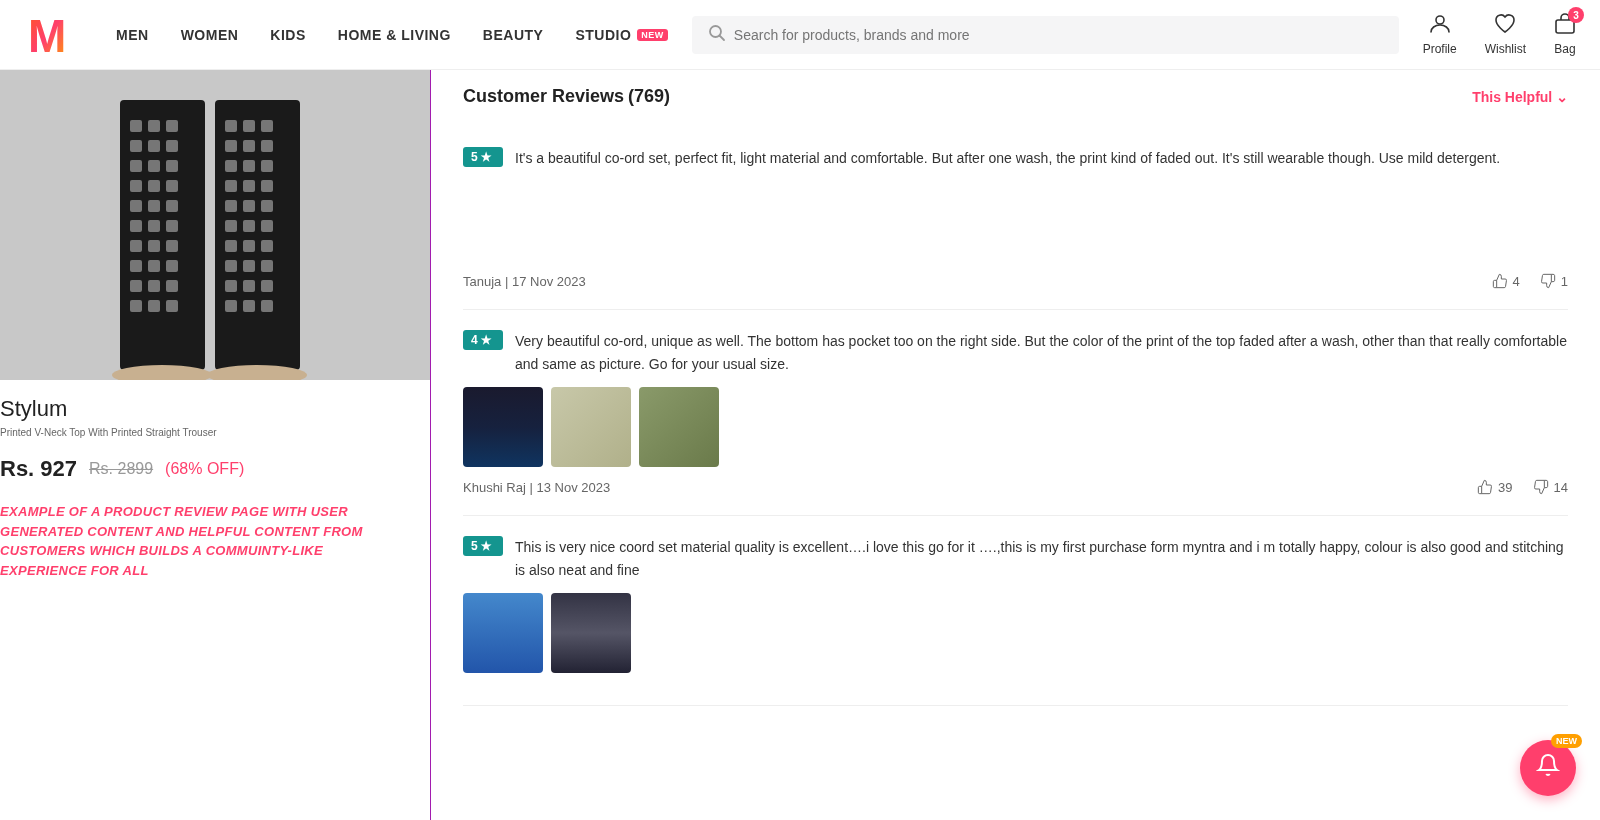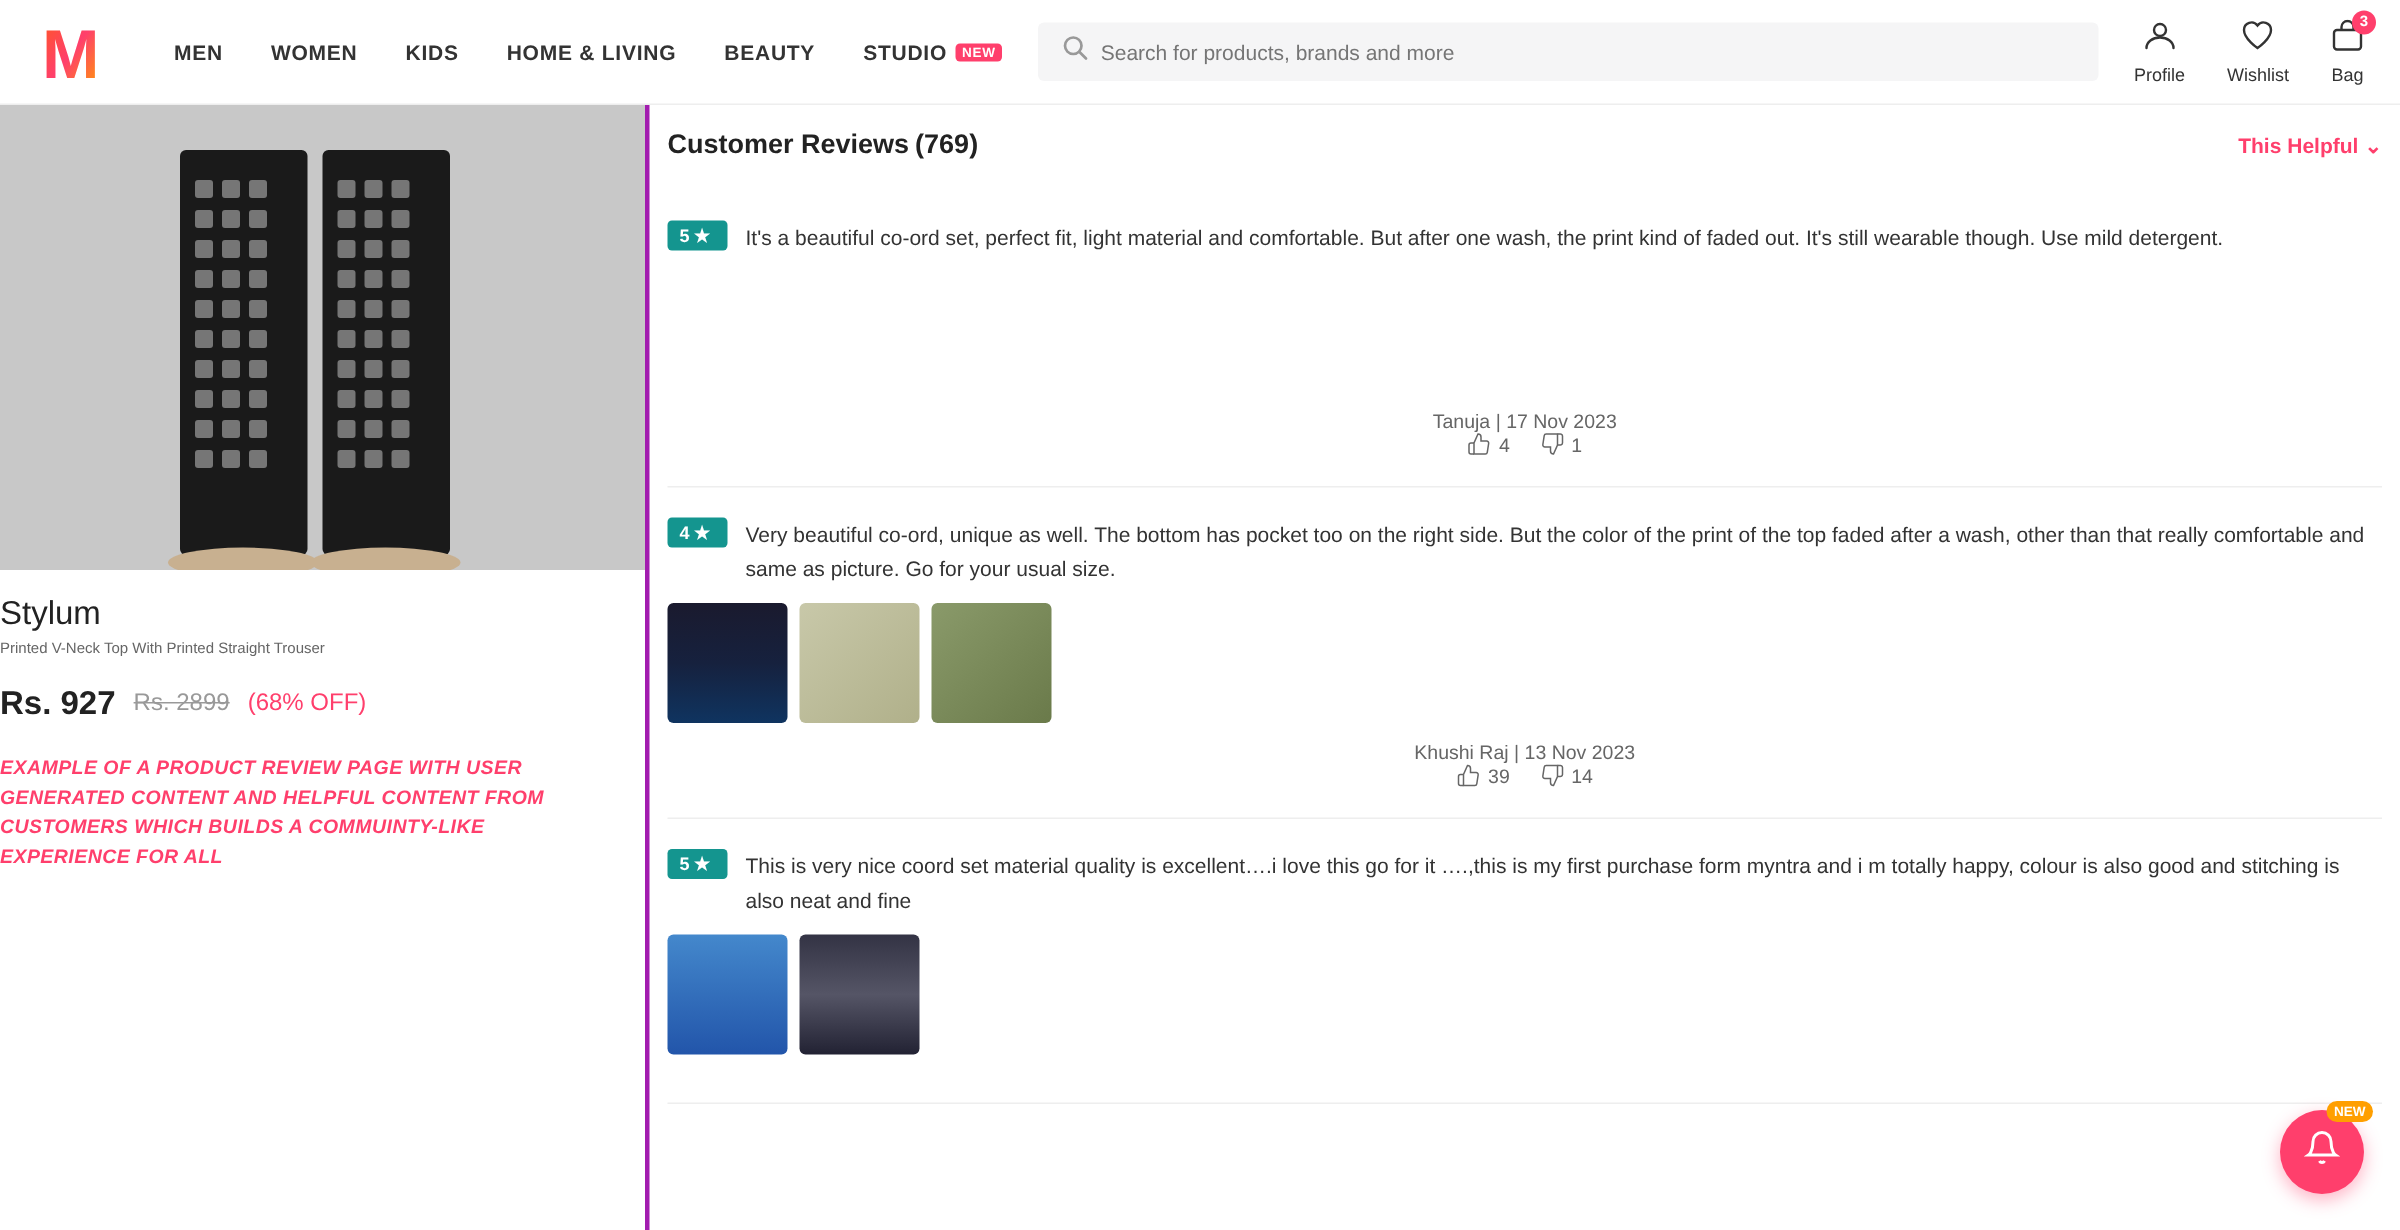--- a/index.html
+++ b/index.html
@@ -184,22 +184,22 @@
       font-weight: 700;
       line-height: 1.5;
       text-transform: uppercase;
       letter-spacing: 0.3px;
       font-style: italic;
     }
 
     
     .right-panel {
       flex: 1;
-      padding: 16px 12px;
-      border-left: 3px solid #a21caf;
+      padding: 16px 32px;
+      border-left: 1px solid #a21caf;
     }
     .reviews-header {
       display: flex;
       align-items: center;
       justify-content: space-between;
       margin-bottom: 20px;
     }
     .reviews-title {
       font-size: 18px;
       font-weight: 700;
@@ -278,21 +278,20 @@
       background: linear-gradient(180deg, #4488cc 0%, #2255aa 100%);
     }
     .img-portrait {
       background: linear-gradient(180deg, #334 0%, #556 50%, #223 100%);
     }
     .review-footer {
       display: flex;
       align-items: center;
       justify-content: space-between;
       margin-top: 10px;
-      flex-direction: column;
     }
     .review-author {
       font-size: 13px;
       color: #666;
     }
     .review-actions {
       display: flex;
       align-items: center;
       gap: 20px;
     }

